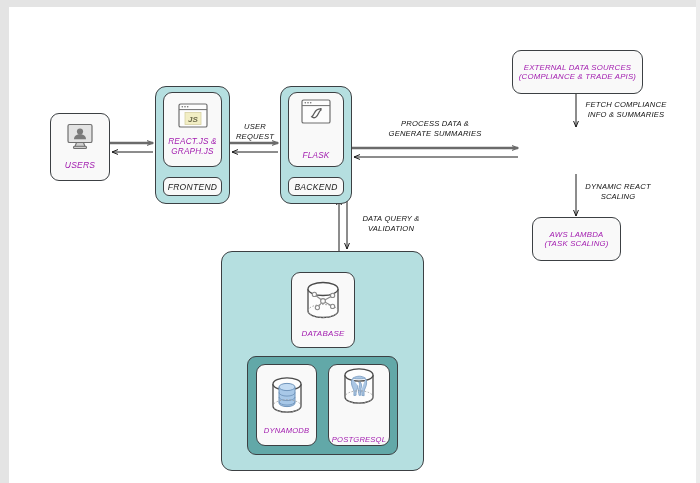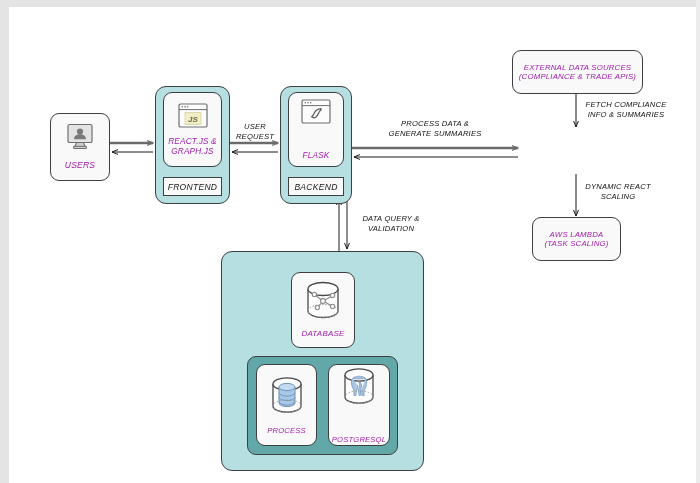--- a/index.html
+++ b/index.html
@@ -67,21 +67,21 @@
     background: #62a8a8;
     border: 1.4px solid #3c4043;
     border-radius: 9px;
   }
 
   .pill {
     position: absolute;
     box-sizing: border-box;
     background: #f9f9f9;
     border: 1.4px solid #3c4043;
-    border-radius: 0;
+    border-radius: 6px;
     display: flex;
     align-items: center;
     justify-content: center;
     font-style: italic;
     font-size: 8.5px;
     letter-spacing: 0.3px;
     color: #1a1a1a;
     text-align: right;
   }
 
@@ -249,21 +249,21 @@
         <path d="M12 12 v16 a8 3.6 0 0 0 16 0 v-16" fill="#a8c8e8" stroke="#6f94bb" stroke-width="1"></path>
         <ellipse cx="20" cy="12" rx="8" ry="3.6" fill="#c3dbf2" stroke="#6f94bb" stroke-width="1"></ellipse>
         <g stroke="#6f94bb" stroke-width="0.9" fill="none">
           <path d="M12 17.5 a8 3.6 0 0 0 16 0"></path>
           <path d="M12 22 a8 3.6 0 0 0 16 0"></path>
           <path d="M12 26.5 a8 3.6 0 0 0 16 0"></path>
         </g>
         <ellipse cx="20" cy="31" rx="14" ry="6.2" fill="none" stroke="#9a9a9a" stroke-width="0.9" stroke-dasharray="1.6 1.6"></ellipse>
       </svg>
     </span>
-    <span class="lbl" style="font-size:7.6px; margin-top:5px;">PROCESS</span>
+    <span class="lbl" style="font-size:7.6px; margin-top:5px;">DYNAMODB</span>
   </div>
 
   <div class="node" style="left:328px; top:364px; width:62px; height:82px;">
     <span class="icon-box">
       <svg width="40" height="42" viewBox="0 0 40 42">
         <path d="M6 9 v22 a14 6.2 0 0 0 28 0 v-22" fill="#fdfdfd" stroke="#4a4a4a" stroke-width="1.3"></path>
         <ellipse cx="20" cy="9" rx="14" ry="6.2" fill="#fdfdfd" stroke="#4a4a4a" stroke-width="1.3"></ellipse>
         <g fill="#aac6e4" stroke="#7fa0c4" stroke-width="0.9">
           <path d="M13.5 12.5c-1.6 2.4-1.3 6 0.2 9.2 0.6 1.3 1.2 2.6 1.3 4.1
                    0.1 1.4-0.2 2.6-0.1 3.7l2.2-0.3c-0.3-1.7 0.1-3.4 0.7-5.0

